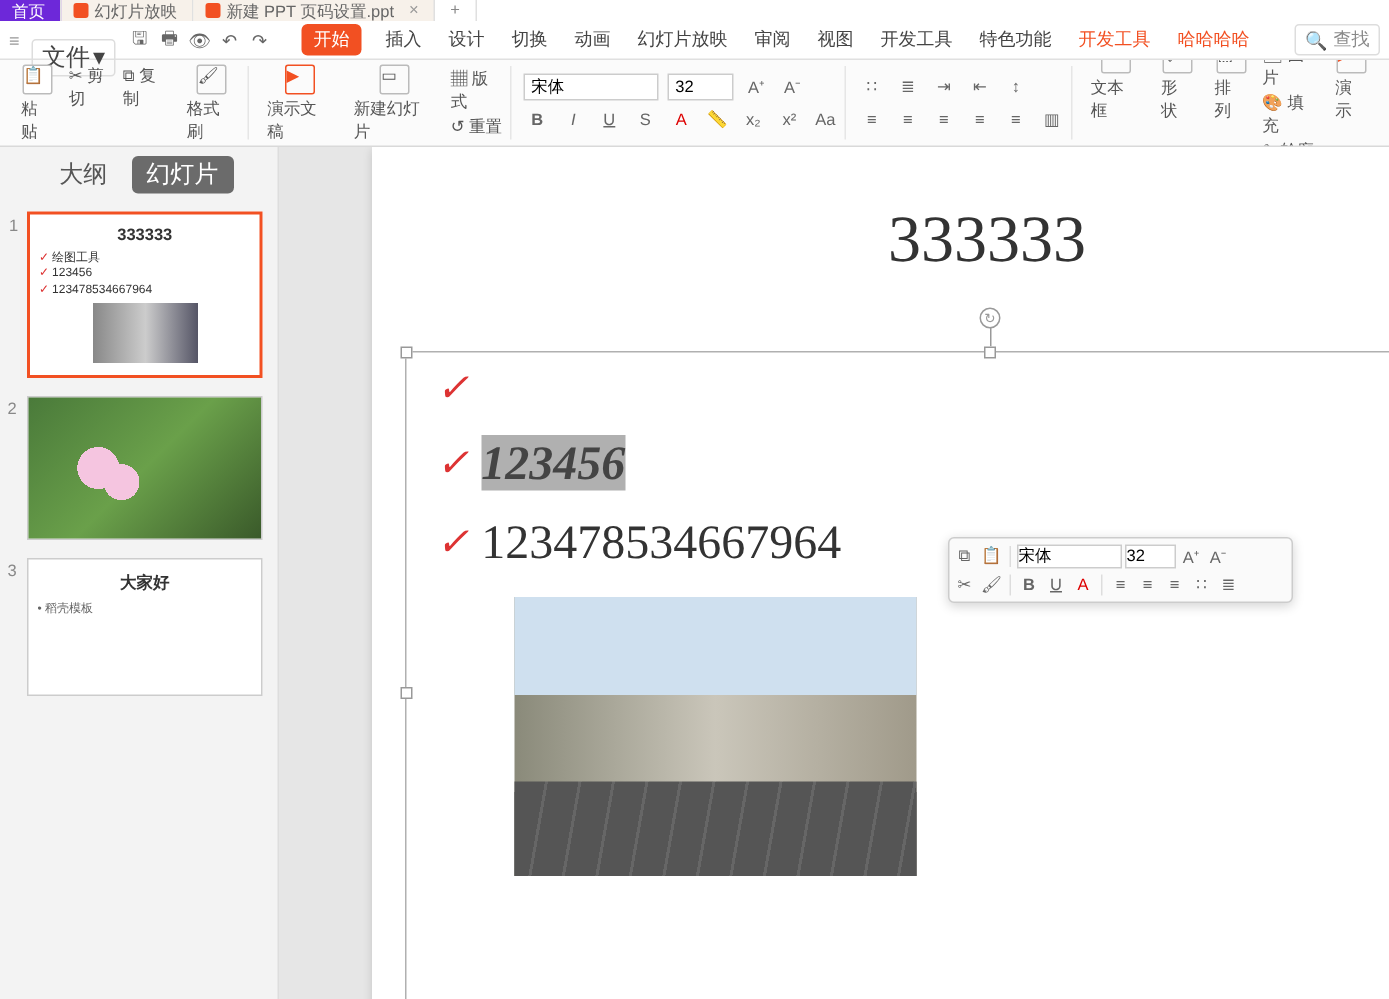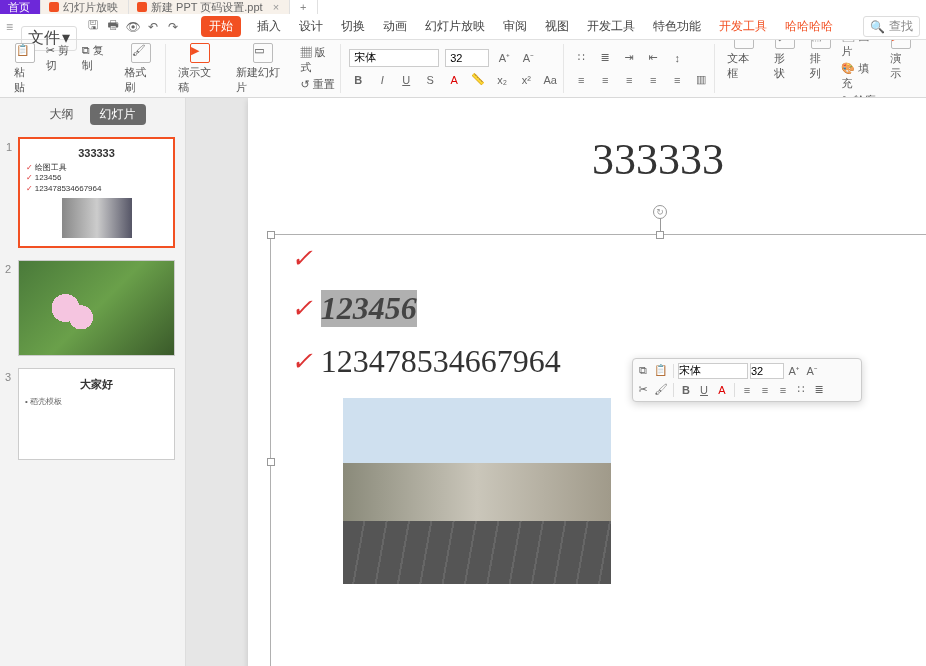--- a/index.html
+++ b/index.html
@@ -24,21 +24,21 @@
 .rgroup:last-child { border-right: none; }
 .big-btn { display: flex; flex-direction: column; align-items: center; gap: 2px; padding: 0 4px; }
 .big-icon { width: 20px; height: 20px; border: 1px solid #bbb; border-radius: 2px; }
 .small-row { display: flex; gap: 6px; align-items: center; }
 .font-select { font-size: 11px; border: 1px solid #ccc; background: #fff; width: 90px; height: 18px; padding: 0 4px; }
 .size-select { font-size: 11px; border: 1px solid #ccc; background: #fff; width: 44px; height: 18px; padding: 0 4px; }
 .mini-btn { width: 18px; height: 18px; border: 1px solid transparent; display: inline-flex; align-items: center; justify-content: center; color: #666; font-size: 11px; }
 .workspace { display: flex; height: calc(666px - 14px - 26px - 58px); }
 .sidebar { width: 186px; background: #f3f3f3; border-right: 1px solid #ddd; overflow-y: auto; }
 .panel-tabs { display: flex; justify-content: center; gap: 6px; padding: 6px 0; }
-.panel-tab { font-size: 12px; padding: 2px 10px; border-radius: 4px; color: #555; }
+.panel-tab { font-size: 16px; padding: 2px 10px; border-radius: 4px; color: #555; }
 .panel-tab.active { background: #6b6b6b; color: #fff; }
 .thumb { margin: 6px 10px 12px 18px; background: #fff; border: 1px solid #ccc; position: relative; }
 .thumb.selected { border: 2px solid #f25022; }
 .thumb-num { position: absolute; left: -14px; top: 2px; font-size: 11px; color: #888; }
 .thumb-content { padding: 4px 6px; font-size: 9px; }
 .thumb-title { text-align: center; font-weight: bold; font-size: 11px; margin: 4px 0; }
 .thumb-list-item { color: #333; font-size: 8px; line-height: 1.3; }
 .thumb-list-item::before { content: "✓"; color: #d33; margin-right: 2px; }
 .thumb-img { width: 70px; height: 40px; margin: 4px auto; display: block; background: linear-gradient(90deg,#888 0%,#ccc 50%,#556 100%); }
 .thumb-flower { width: 100%; height: 94px; background: radial-gradient(circle at 30% 50%, #f5c5e0 0 14px, transparent 14px), radial-gradient(circle at 40% 60%, #f5c5e0 0 12px, transparent 12px), linear-gradient(135deg,#4a7a3a,#6aa04a,#3a5a2a); }

